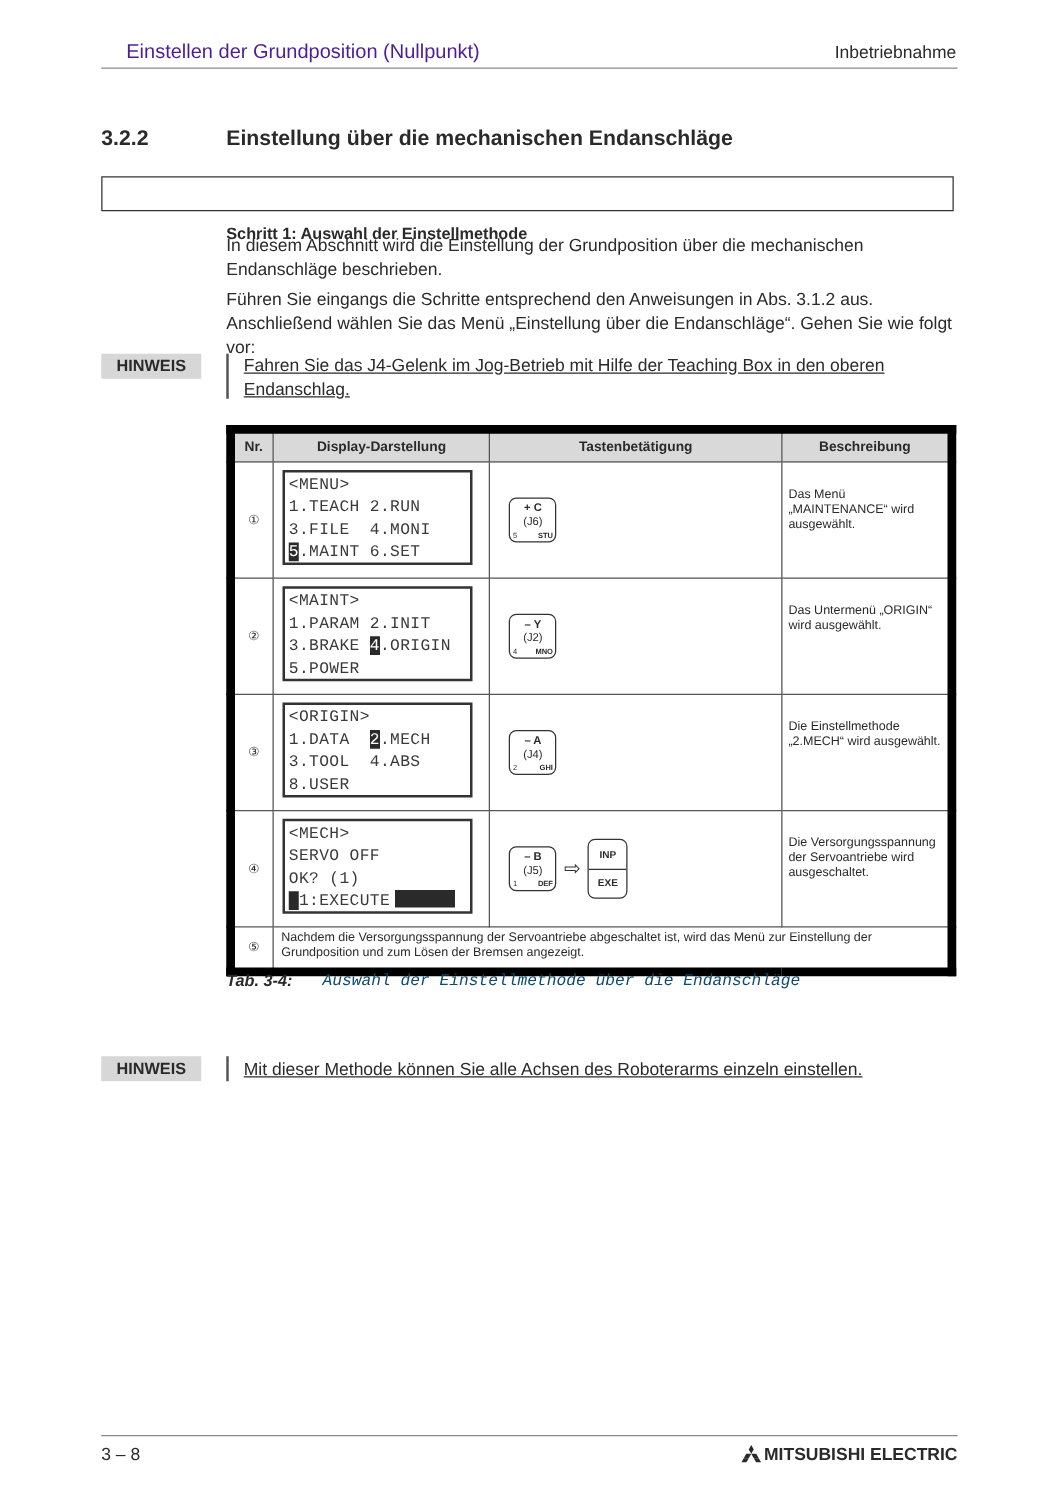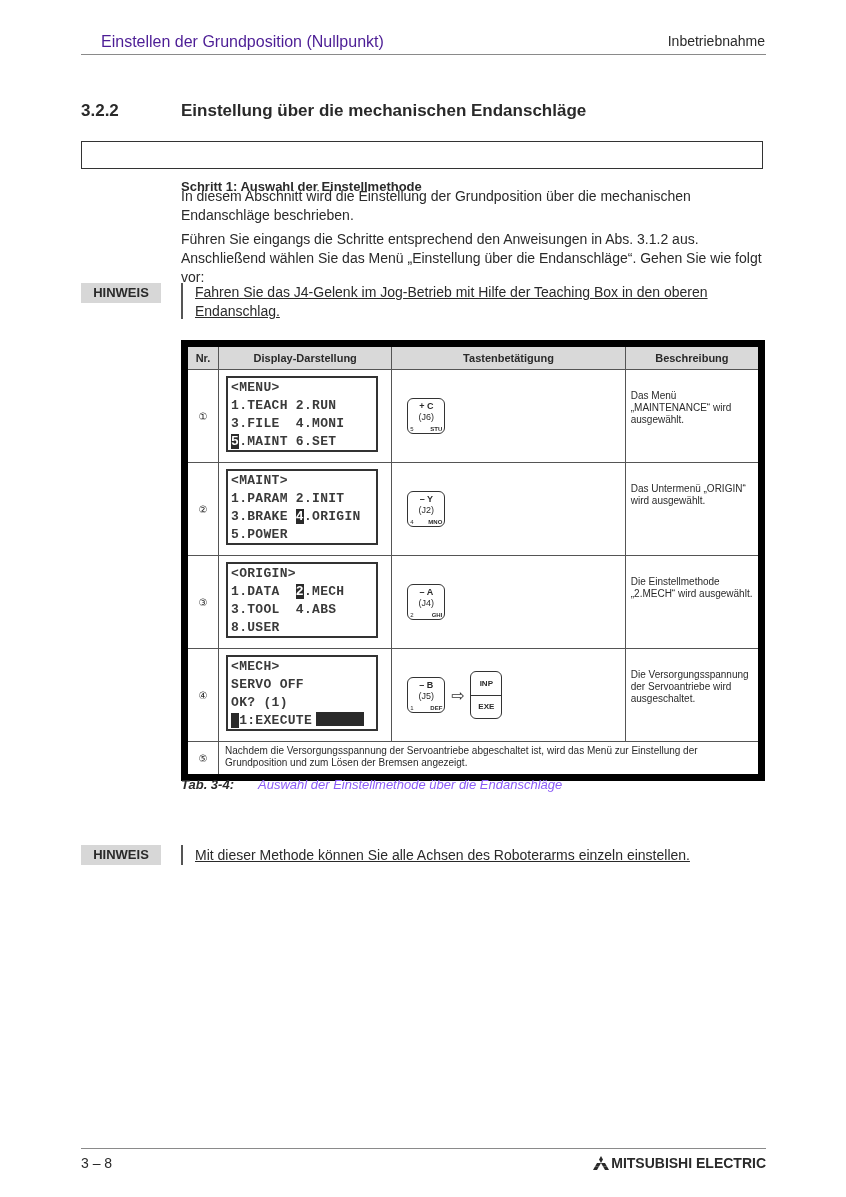--- a/index.html
+++ b/index.html
@@ -14,39 +14,39 @@
   .step-title { left: 181px; top: 148px; font-size: 13px; font-weight: bold; color: #2a2a2a; margin-top: 31px; }
   .para { left: 181px; width: 585px; font-size: 14px; line-height: 19px; color: #2a2a2a; }
   .hinweis { left: 81px; width: 80px; height: 20px; background: #d7d7d7; font-size: 13px; font-weight: bold; color: #2a2a2a; text-align: center; line-height: 20px; }
   .hbar { left: 181px; width: 2px; background: #555; }
   .hint-text { left: 195px; width: 575px; font-size: 14px; line-height: 19px; color: #2a2a2a; text-decoration: underline; }
 
   table.steps { position: absolute; left: 181px; top: 340px; width: 584px; border-collapse: collapse; border: 7px solid #000000; }
   table.steps th { background: #d9d9d9; font-size: 11px; font-weight: bold; height: 20px; border: 1px solid #555; color: #2a2a2a; }
   table.steps td { border: 1px solid #555; vertical-align: top; font-size: 10px; color: #2a2a2a; }
   td.nr { width: 28px; text-align: center; vertical-align: middle !important; font-size: 13px; }
-  td.disp { width: 172px; height: 92px; padding: 0; font-weight: bold; }
+  td.disp { width: 172px; height: 92px; padding: 0; }
   td.keys { width: 230px; vertical-align: middle !important; }
   td.desc { width: 122px; padding: 20px 5px; line-height: 12px; }
   .lcd { margin: 6px 0 0 7px; width: 152px; height: 76px; border: 2px solid #333; box-sizing: border-box; padding: 1px 3px; font-family: "Liberation Mono", monospace; font-size: 13px; line-height: 18px; color: #3a3a3a; letter-spacing: 0.3px; }
   .lcd div { white-space: pre; }
   .cur { background: #2a2a2a; color: #fff; }
   .blk { display: inline-block; background: #2a2a2a; width: 48px; height: 14px; vertical-align: -2px; margin-left: 4px; }
   .key { margin-left: 14px; width: 38px; height: 36px; border: 1.5px solid #333; border-radius: 6px; box-sizing: border-box; position: relative; display: inline-block; vertical-align: middle; font-size: 9px; font-weight: bold; text-align: center; }
   .key .k1 { position: absolute; top: 2px; left: 0; right: 0; }
   .key .k2 { position: absolute; top: 13px; left: 0; right: 0; font-weight: normal; }
   .key .k3 { position: absolute; bottom: 1px; left: 2px; font-size: 6px; font-weight: normal; }
   .key .k4 { position: absolute; bottom: 1px; right: 2px; font-size: 6px; }
   .arrow { display: inline-block; vertical-align: middle; font-size: 16px; margin: 0 3px; color: #333; }
   .key2 { display: inline-block; vertical-align: middle; width: 32px; height: 48px; border: 1.5px solid #333; border-radius: 6px; box-sizing: border-box; font-size: 8px; font-weight: bold; text-align: center; }
   .key2 .top { height: 23px; line-height: 24px; border-bottom: 1.5px solid #333; }
   .key2 .bot { line-height: 22px; }
   td.note { padding: 3px 6px; line-height: 12px; }
   .caption-lbl { left: 181px; top: 777px; font-size: 13px; font-style: italic; font-weight: bold; color: #2a2a2a; }
-  .caption-txt { left: 258px; top: 777px; font-size: 13px; font-style: italic; color: #8b5cf6; }
+  .caption-txt { left: 258px; top: 777px; font-size: 13px; font-style: italic; color: #0c4a6e; font-family: Liberation Mono, monospace; }
   .ftr-rule { left: 81px; top: 1148px; width: 685px; height: 1px; background: #8a8a8a; }
   .ftr-left { left: 81px; top: 1155px; font-size: 14px; color: #2a2a2a; }
   .ftr-right { right: 80px; top: 1155px; font-size: 14px; font-weight: bold; color: #2a2a2a; display: flex; align-items: center; gap: 2px; }
   .logo { width: 16px; height: 14px; }
 </style>
 </head>
 <body>
 
 <div class="abs hdr-left">Einstellen der Grundposition (Nullpunkt)</div>
 <div class="abs hdr-right">Inbetriebnahme</div>

